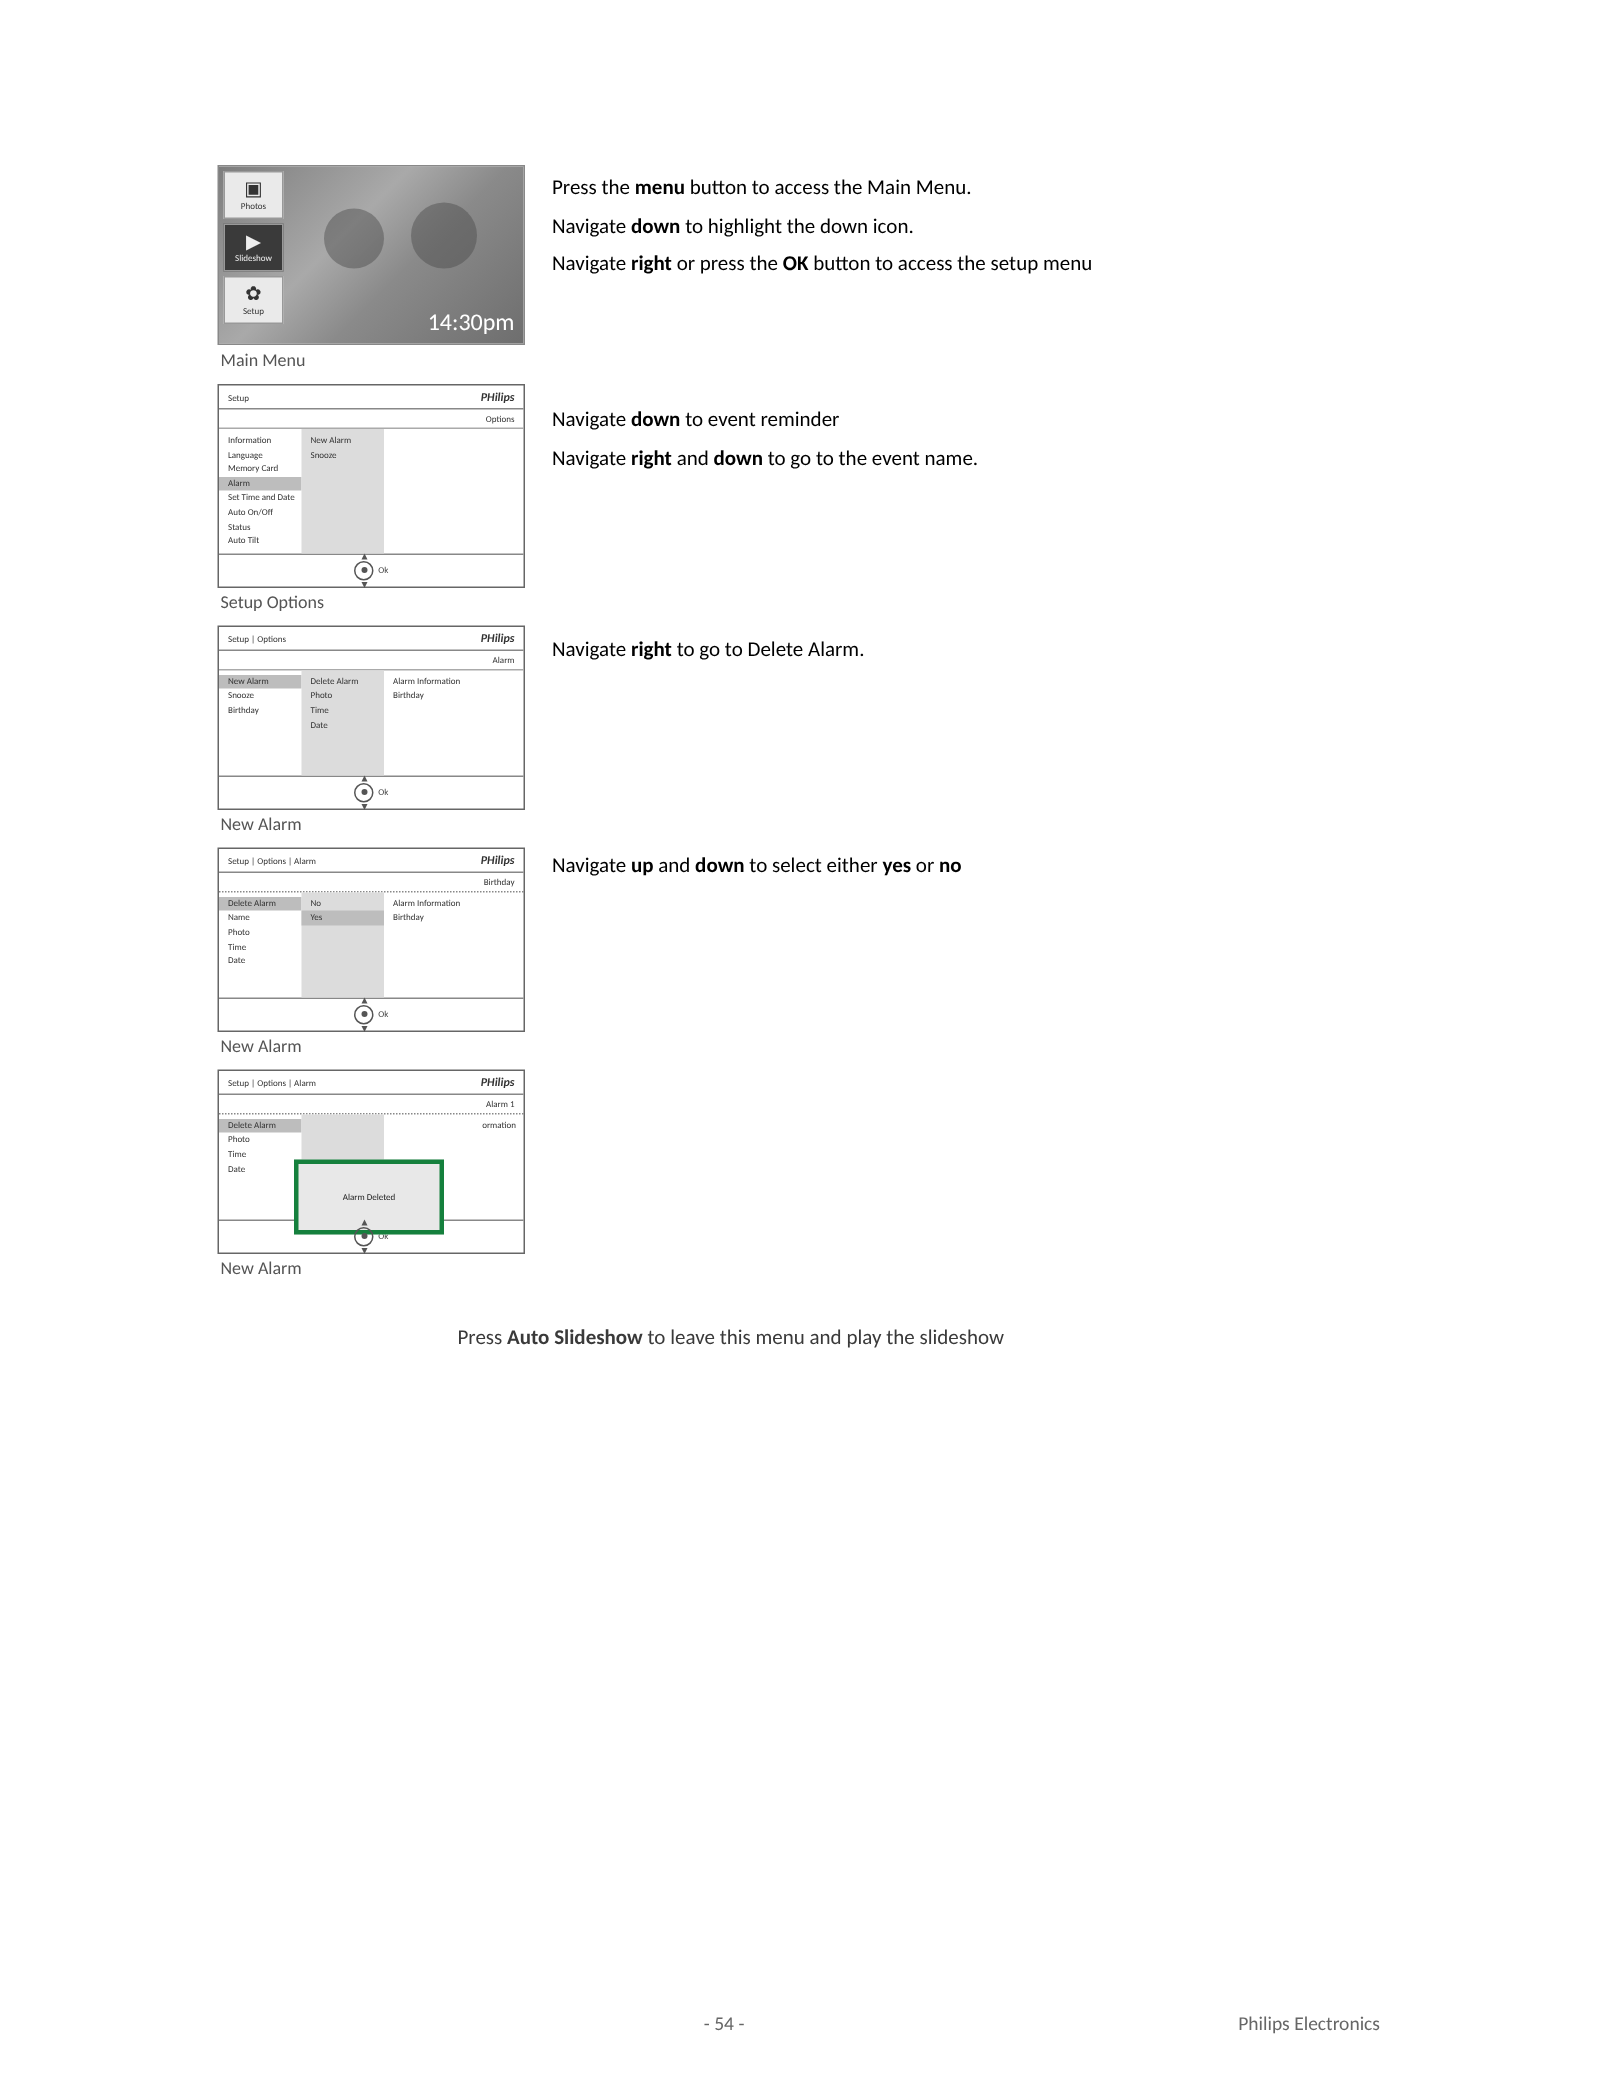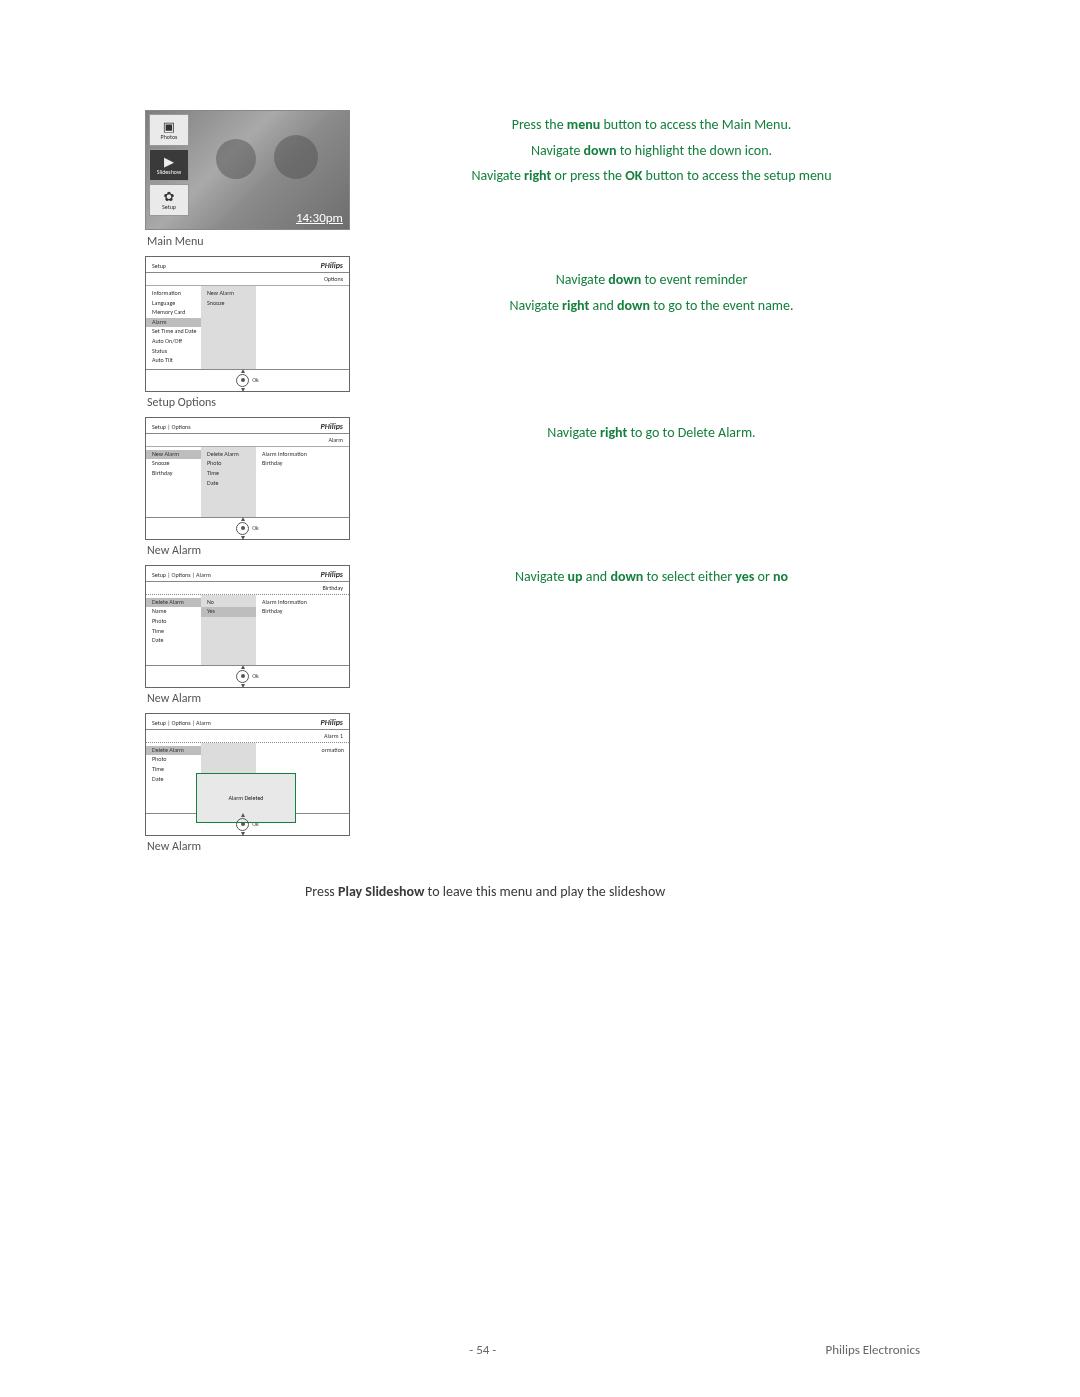--- a/index.html
+++ b/index.html
@@ -26,23 +26,22 @@
     column-gap: 18px;
   }
   .left-col {
     width: 205px;
     flex: 0 0 205px;
   }
   .right-col {
     flex: 1;
     font-size: 14px;
     line-height: 1.55;
-    color: #15803d;
+    color: #000000;
     padding-top: 4px;
-    text-align: center;
   }
   .right-col p { margin-bottom: 4px; }
   .figure {
     width: 205px;
     margin-bottom: 4px;
   }
   .fig-caption {
     font-size: 12px;
     color: #555;
     margin: 3px 0 8px 2px;
@@ -62,21 +61,21 @@
     width: 40px; display:flex; flex-direction:column; gap:3px;
   }
   .photo-tile {
     background:#eaeaea; border:1px solid #999;
     height:32px; display:flex; flex-direction:column; align-items:center; justify-content:center;
     font-size:6px; color:#333;
   }
   .photo-tile .glyph { font-size:13px; line-height:1; }
   .photo-tile.dark { background:#3a3a3a; color:#eee; }
   .photo-time {
-    position:absolute; right:6px; bottom:4px; color:#fff; font-size:13px;text-decoration:underline;
+    position:absolute; right:6px; bottom:4px; color:#fff; font-size:16px;
   }
   .silhouette {
     position:absolute; left:58px; top:18px; width:130px; height:90px;
     opacity:.45;
   }
   .silhouette::before, .silhouette::after{
     content:""; position:absolute; background:#4a4a4a; border-radius:50%;
   }
   .silhouette::before{ left:12px; top:10px; width:40px; height:40px; }
   .silhouette::after{ left:70px; top:6px; width:44px; height:44px; }
@@ -125,21 +124,21 @@
   .nav-pad .up,.nav-pad .dn{
     position:absolute; left:calc(50% - 2px); width:0;height:0;
     border-left:2px solid transparent; border-right:2px solid transparent;
   }
   .nav-pad .up{ top:-5px; border-bottom:4px solid #555; }
   .nav-pad .dn{ bottom:-5px; border-top:4px solid #555; }
 
   
   .popup{
     position:absolute; left:50px; top:30px; width:100px; height:50px;
-    background:#e8e8e8; border:1px solid #15803d;
+    background:#e8e8e8; border:3px solid #15803d;
     display:flex; align-items:center; justify-content:center;
     font-size:6px; color:#222;text-align:right;
   }
 
   .bottom-note{
     margin-top:22px; margin-left:160px; font-size:14px;
   }
 
   .page-footer{
     position:absolute; bottom:40px; left:0; right:0;
@@ -339,20 +338,20 @@
       </p>
 
       <div style="height:118px"></div>
       <p>
         <span>Navigate </span><strong>up</strong><span> and </span><strong>down</strong><span> to select either </span><strong>yes</strong><span> or </span><strong>no</strong>
       </p>
     </div>
   </div>
 
   <p class="bottom-note">
-    <span>Press </span><strong>Play Slideshow</strong><span> to leave this menu and play the slideshow</span>
+    <span>Press </span><strong>Auto Slideshow</strong><span> to leave this menu and play the slideshow</span>
   </p>
 </div>
 
 <div class="page-footer">
   <span class="pn">- 54 -</span>
   <span class="co">Philips Electronics</span>
 </div>
 
 </body></html>

